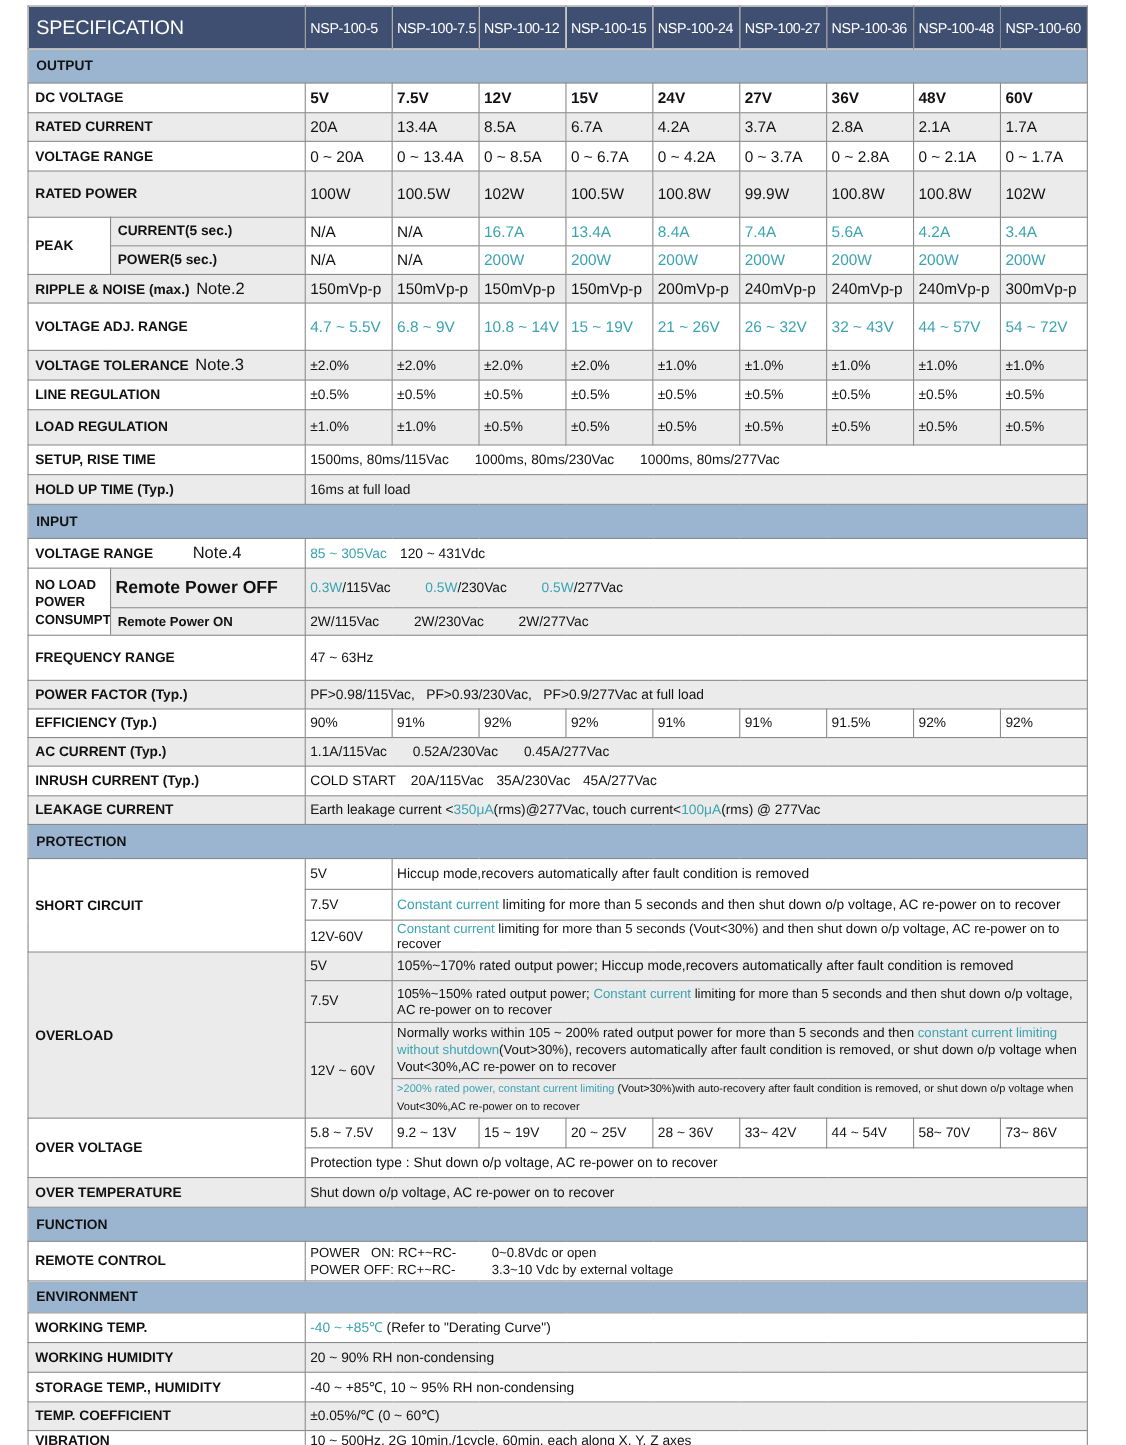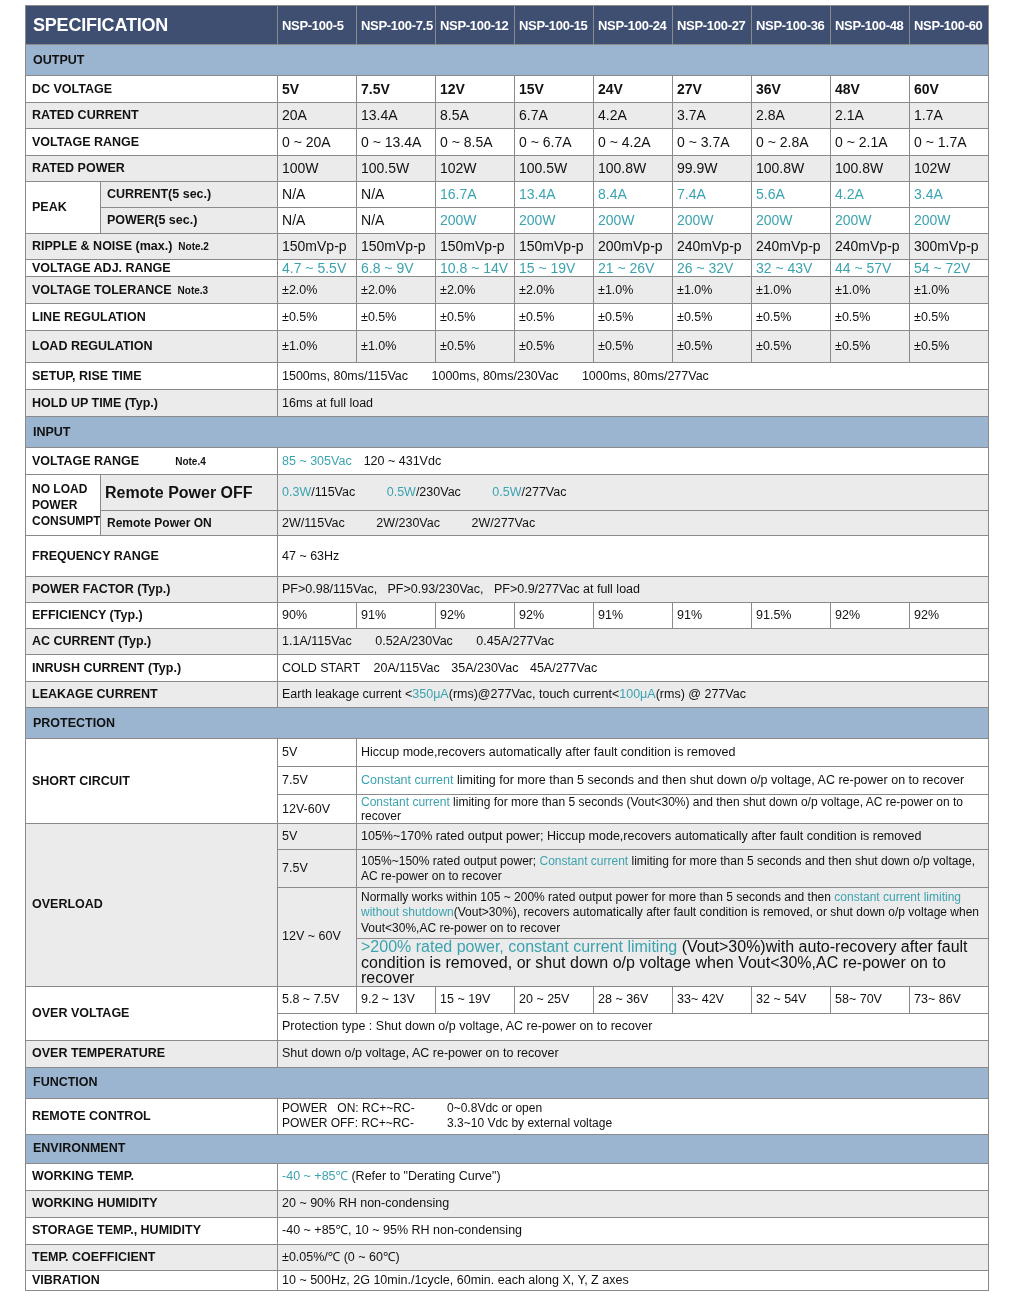--- a/index.html
+++ b/index.html
@@ -1,24 +1,24 @@
 <!DOCTYPE html>
 <html><head>
 <meta charset="utf-8">
 <style>
   html,body{margin:0;padding:0;background:#ffffff;}
   body{width:1024px;height:1314px;position:relative;font-family:"Liberation Sans",sans-serif;color:#111;overflow:hidden;}
   #sheet{position:absolute;left:25px;top:5px;width:963px;}
   table{border-collapse:collapse;width:963px;table-layout:fixed;}
   td,th{border:1px solid #8a8a8a;padding:0 4px;font-size:12.5px;line-height:15px;vertical-align:middle;white-space:nowrap;overflow:hidden;}
-  .hdr th{background:#3f4f72;color:#fff;font-weight:bold;text-align:left;height:38px;font-size:13px;letter-spacing:-0.3px;}
+  .hdr th{background:#3f4f72;color:#fff;font-weight:normal;text-align:left;height:38px;font-size:13px;letter-spacing:-0.3px;}
   .hdr th.title{font-size:18px;letter-spacing:-0.2px;padding-left:7px;}
   .sec td{background:#9bb5d0;font-weight:bold;height:30px;font-size:12.5px;padding-left:7px;}
   .lbl{font-weight:bold;padding-left:6px;font-size:12.5px;}
-  .note{font-size:10px;font-weight:bold;margin-left:6px;}
+  .note{font-size:15px;font-weight:normal;margin-left:6px;}
   .w{background:#ffffff;}
   .g{background:#ebebeb;}
   .big{font-size:14px;}
   .bv{font-weight:bold;font-size:14px;}
   .c{color:#3ba3b0;}
   .wrap{white-space:normal;}
   .sp{display:inline-block;width:20px;}
   .sp2{display:inline-block;width:28px;}
   .pad{display:inline-block;}
 </style>
@@ -88,21 +88,21 @@
           <td class="big">0 ~ 20A</td>
           <td class="big">0 ~ 13.4A</td>
           <td class="big">0 ~ 8.5A</td>
           <td class="big">0 ~ 6.7A</td>
           <td class="big">0 ~ 4.2A</td>
           <td class="big">0 ~ 3.7A</td>
           <td class="big">0 ~ 2.8A</td>
           <td class="big">0 ~ 2.1A</td>
           <td class="big">0 ~ 1.7A</td>
         </tr>
-  <tr class="g" style="height:26px">
+  <tr class="g" style="height:42px">
           <td colspan="2" class="lbl"><span>RATED POWER</span></td>
           <td class="big">100W</td>
           <td class="big">100.5W</td>
           <td class="big">102W</td>
           <td class="big">100.5W</td>
           <td class="big">100.8W</td>
           <td class="big">99.9W</td>
           <td class="big">100.8W</td>
           <td class="big">100.8W</td>
           <td class="big">102W</td>
@@ -139,21 +139,21 @@
           <td class="big">150mVp-p</td>
           <td class="big">150mVp-p</td>
           <td class="big">150mVp-p</td>
           <td class="big">150mVp-p</td>
           <td class="big">200mVp-p</td>
           <td class="big">240mVp-p</td>
           <td class="big">240mVp-p</td>
           <td class="big">240mVp-p</td>
           <td class="big">300mVp-p</td>
         </tr>
-  <tr class="w" style="height:17px">
+  <tr class="w" style="height:43px">
           <td colspan="2" class="lbl"><span>VOLTAGE ADJ. RANGE</span></td>
           <td class="big c">4.7 ~ 5.5V</td>
           <td class="big c">6.8 ~ 9V</td>
           <td class="big c">10.8 ~ 14V</td>
           <td class="big c">15 ~ 19V</td>
           <td class="big c">21 ~ 26V</td>
           <td class="big c">26 ~ 32V</td>
           <td class="big c">32 ~ 43V</td>
           <td class="big c">44 ~ 57V</td>
           <td class="big c">54 ~ 72V</td>
@@ -302,32 +302,32 @@
   </tr>
   <tr class="g" style="height:38px">
     <td>7.5V</td>
     <td colspan="8" class="wrap" style="font-size:12px;line-height:15px"><span>105%~150% rated output power; </span><span class="c">Constant current</span><span> limiting for more than 5 seconds and then shut down o/p voltage, AC re-power on to recover</span></td>
   </tr>
   <tr class="g" style="height:51px">
     <td rowspan="2">12V ~ 60V</td>
     <td colspan="8" class="wrap" style="font-size:12px;line-height:15.5px"><span>Normally works within 105 ~ 200% rated output power for more than 5 seconds and then </span><span class="c">constant current limiting without shutdown</span><span>(Vout&gt;30%), recovers automatically after fault condition is removed, or shut down o/p voltage when Vout&lt;30%,AC re-power on to recover</span></td>
   </tr>
   <tr class="g" style="height:36px">
-    <td colspan="8" class="wrap" style="font-size:16px;line-height:15.5px;"><span class="c">&gt;200% rated power, constant current limiting</span><span> (Vout&gt;30%)with auto-recovery after fault condition is removed, or shut down o/p voltage when Vout&lt;30%,AC re-power on to recover</span></td>
+    <td colspan="8" class="wrap" style="font-size:10px;line-height:15.5px;"><span class="c">&gt;200% rated power, constant current limiting</span><span> (Vout&gt;30%)with auto-recovery after fault condition is removed, or shut down o/p voltage when Vout&lt;30%,AC re-power on to recover</span></td>
   </tr>
 
   <tr class="w" style="height:27px">
     <td colspan="2" rowspan="2" class="lbl w">OVER VOLTAGE</td>
     <td>5.8 ~ 7.5V</td>
     <td>9.2 ~ 13V</td>
     <td>15 ~ 19V</td>
     <td>20 ~ 25V</td>
     <td>28 ~ 36V</td>
     <td>33~ 42V</td>
-    <td>32 ~ 54V</td>
+    <td>44 ~ 54V</td>
     <td>58~ 70V</td>
     <td>73~ 86V</td>
   </tr>
   <tr class="w" style="height:27px">
     <td colspan="9">Protection type : Shut down o/p voltage, AC re-power on to recover</td>
   </tr>
   <tr class="g" style="height:27px">
     <td colspan="2" class="lbl">OVER TEMPERATURE</td>
     <td colspan="9">Shut down o/p voltage, AC re-power on to recover</td>
   </tr>

